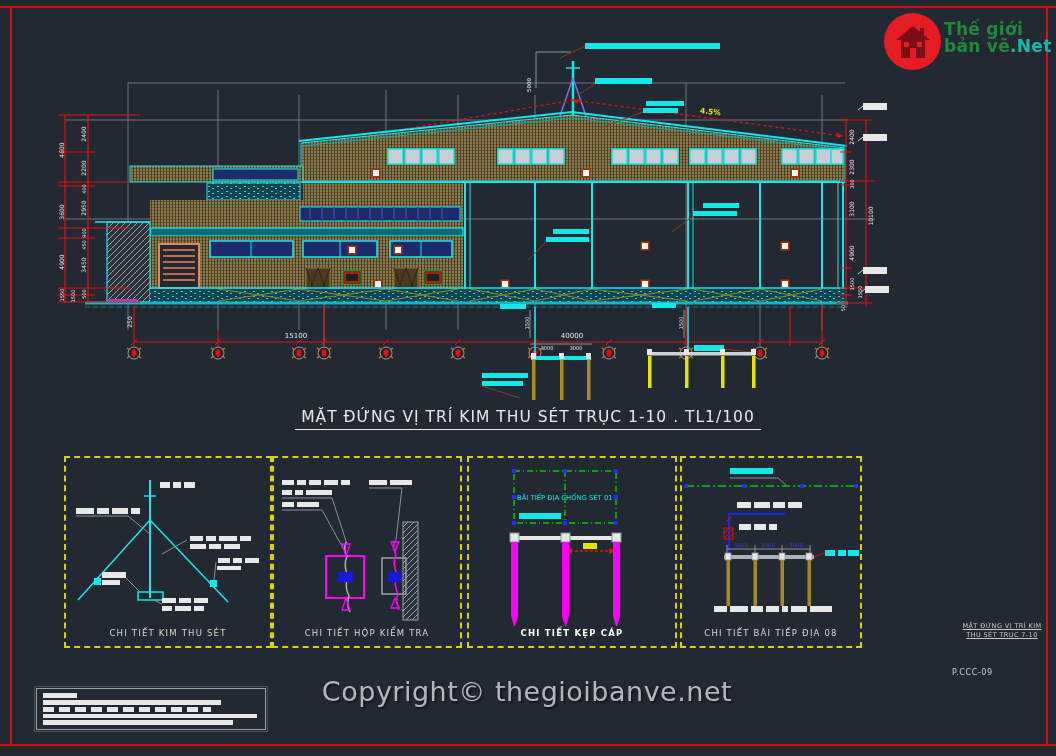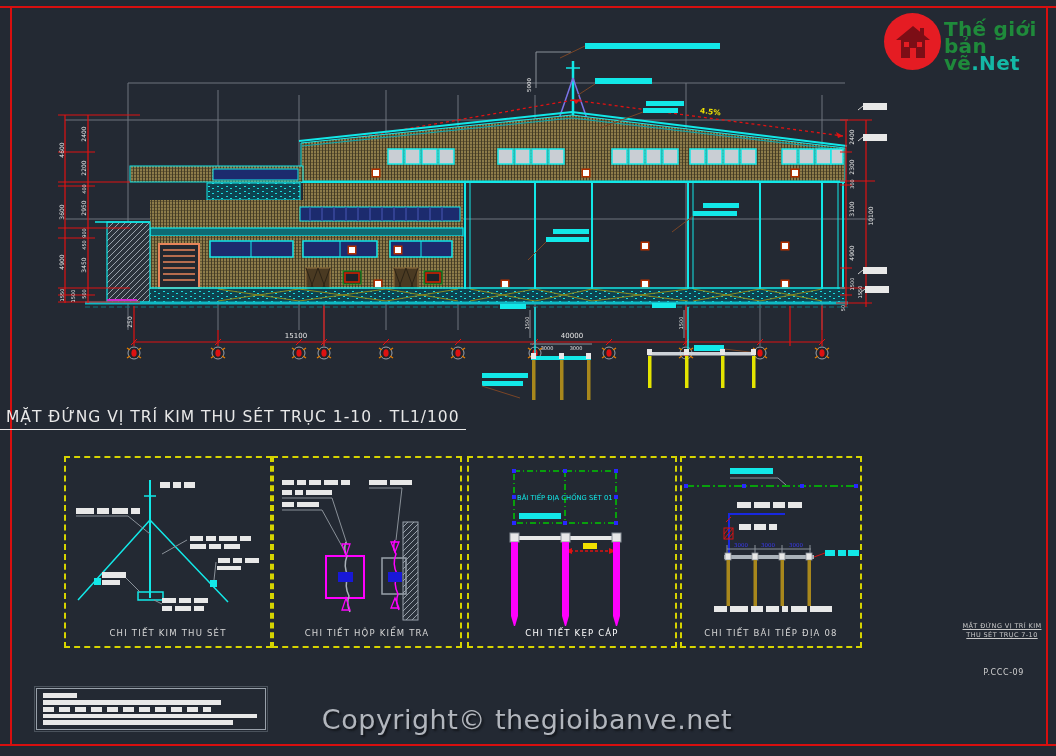--- a/index.html
+++ b/index.html
@@ -5,44 +5,44 @@
   html,body{margin:0;padding:0;background:#1b2026;}
   .canvas{position:relative;width:1056px;height:756px;background:#232933;overflow:hidden;
           font-family:"DejaVu Sans",sans-serif;color:#e0e0e0;}
   .abs{position:absolute;}
   
   .frame{position:absolute;background:#d80f0f;}
   
   .logo-circle{position:absolute;left:884px;top:13px;width:57px;height:57px;border-radius:50%;
                background:#e51c23;display:flex;align-items:center;justify-content:center;}
   .logo-text{position:absolute;left:944px;top:21px;line-height:17px;font-weight:bold;
-             font-size:20px;letter-spacing:.3px;}
+             font-size:17px;letter-spacing:.3px;}
   .logo-text .g{color:#1f8a3b;}
   .logo-text .r{color:#14b8a6;}
   
-  .main-title{position:absolute;left:0;top:407px;width:1056px;}
+  .main-title{position:absolute;left:0;top:407px;width:1056px;text-align:center;}
   .main-title span{display:inline-block;font-size:15.5px;letter-spacing:1px;color:#e8e8e8;
                    border-bottom:1.5px solid #e8e8e8;padding:0 6px 3px 6px;}
   
   .panel{position:absolute;top:456px;height:192px;border:2px dashed #d6d400;box-sizing:border-box;}
   .caption{position:absolute;left:0;bottom:8px;width:100%;text-align:center;font-size:8.5px;
            letter-spacing:1.2px;color:#d6d6d6;}
-  .caption.bold{font-weight:normal;color:#ffffff;}
+  .caption.bold{font-weight:bold;color:#ffffff;}
   
   .notes{position:absolute;left:36px;top:688px;width:228px;height:40px;border:1px solid #98a0aa;
          outline:1px solid #4a525c;outline-offset:1px;}
   .bar{position:absolute;background:#e8e8e8;}
   .bar.seg{background:repeating-linear-gradient(90deg,#e8e8e8 0 11px,rgba(0,0,0,0) 11px 16px);}
   
   .sheet-title{position:absolute;left:952px;top:622px;width:100px;text-align:center;
                font-size:6.5px;line-height:9px;color:#c9c9c9;letter-spacing:.4px;text-decoration:underline;}
-  .sheet-code{position:absolute;left:924px;top:668px;width:100px;text-align:right;
+  .sheet-code{position:absolute;left:952px;top:668px;width:100px;text-align:left;
               font-size:8px;color:#cfcfcf;letter-spacing:.6px;}
   
-  .copyright{position:absolute;left:527px;top:704px;transform:translateX(-50%);
+  .copyright{position:absolute;left:527px;top:676px;transform:translateX(-50%);
              font-size:27px;color:#b2b6bd;text-shadow:2px 2px 2px #14171c;letter-spacing:.5px;}
   svg text{font-family:"DejaVu Sans",sans-serif;}
 </style>
 </head>
 <body>
 
 <div class="canvas">
 
   <div class="frame" style="left:0;top:6px;width:1056px;height:2px;"></div>
   <div class="frame" style="left:0;top:744px;width:1056px;height:2px;"></div>

